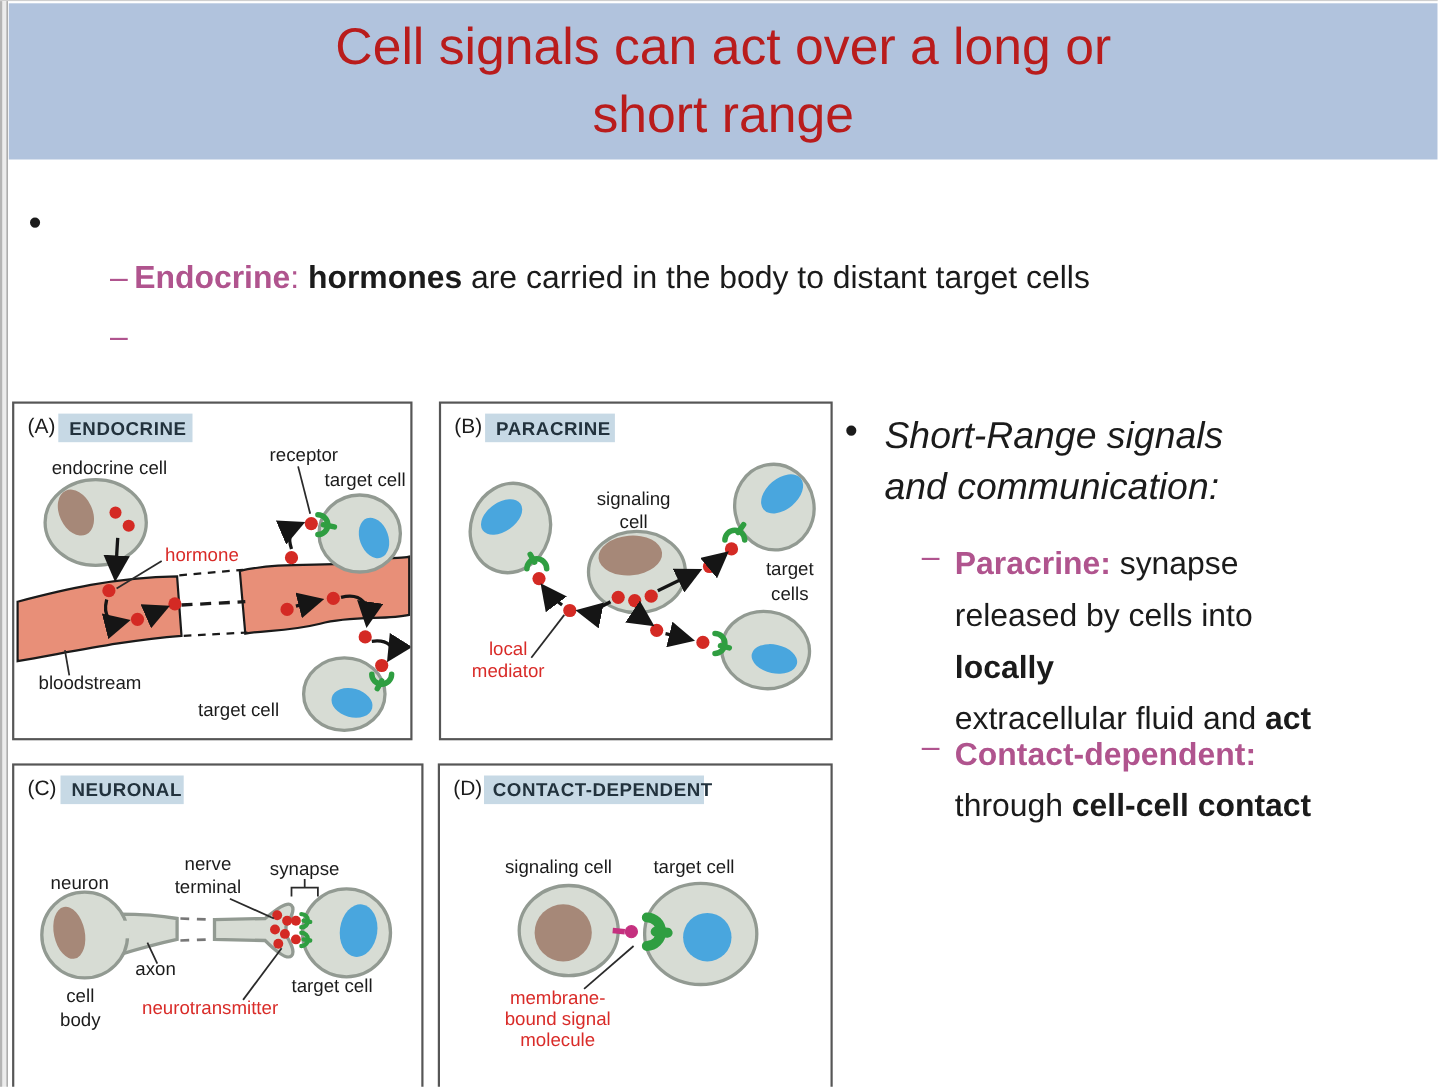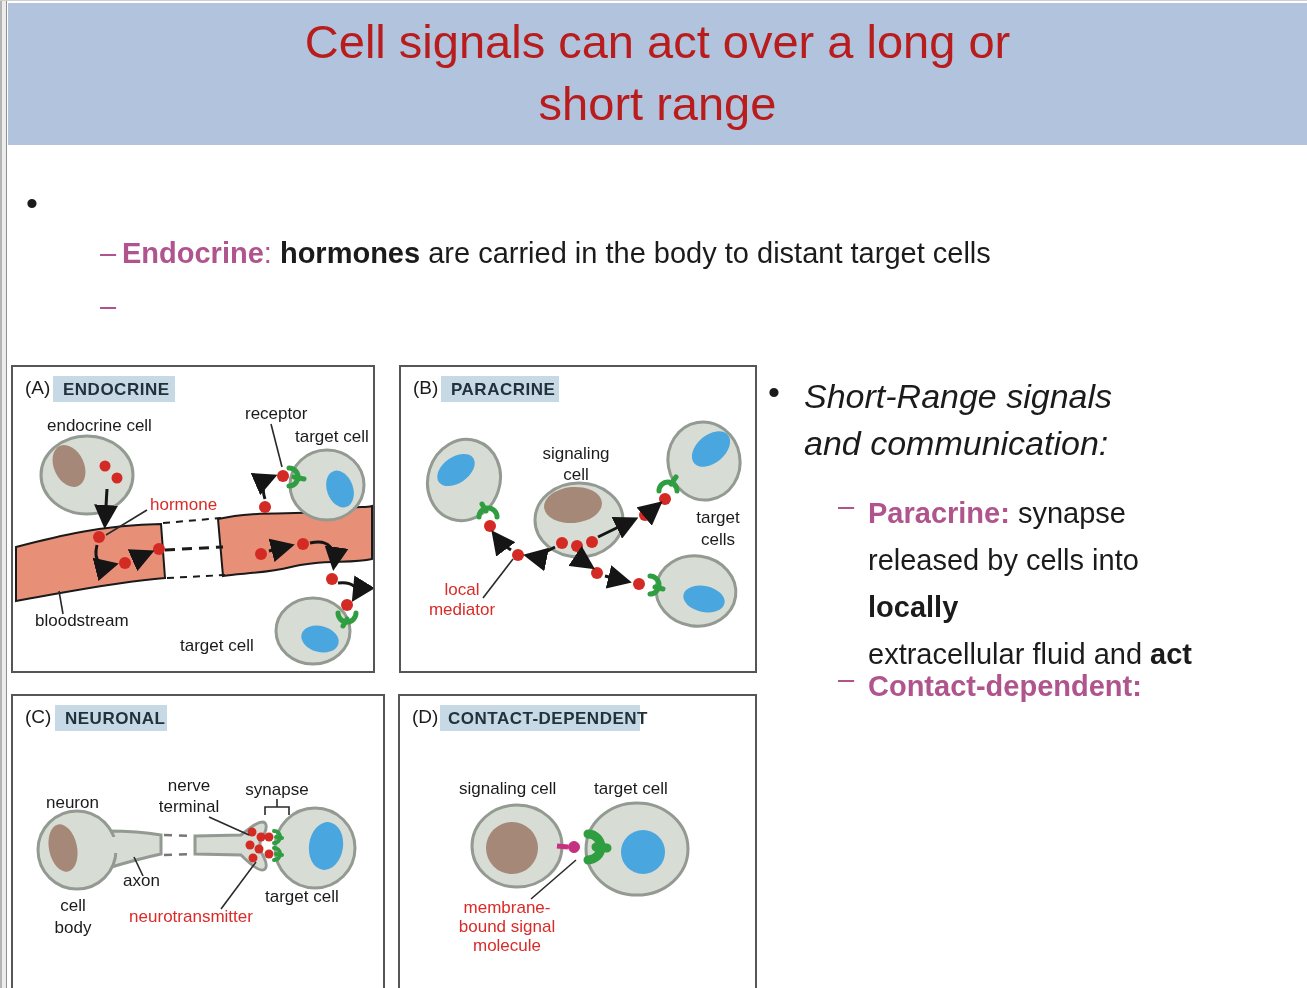--- a/index.html
+++ b/index.html
@@ -77,20 +77,21 @@
     <div class="rl"><span class="pb">Paracrine:</span><span> synapse</span></div>
     <div class="rl"><span>released by cells into</span></div>
     <div class="rl"><span class="b">locally</span></div>
     <div class="rl"><span>extracellular fluid and </span><span class="b">act</span></div>
   </span>
 </div>
 <div class="abs i1" style="left:838px;top:662px;width:460px;">
   <span class="dash" style="width:30px;flex:0 0 30px;">–</span>
   <span>
     <div class="rl"><span class="pb">Contact-dependent:</span></div>
+    <div class="rl"><span>through </span><span class="b">cell-cell contact</span></div>
   </span>
 </div>
 
 <div class="panel" style="left:11px;top:364px;width:364px;height:308px;">
 <svg width="360" height="304" viewBox="0 0 360 304">
   <defs>
     <marker id="ahA" markerWidth="8" markerHeight="8" refX="6" refY="4" orient="auto">
       <path d="M0,0 L8,4 L0,8 Z" fill="#151515"></path>
     </marker>
   </defs>

